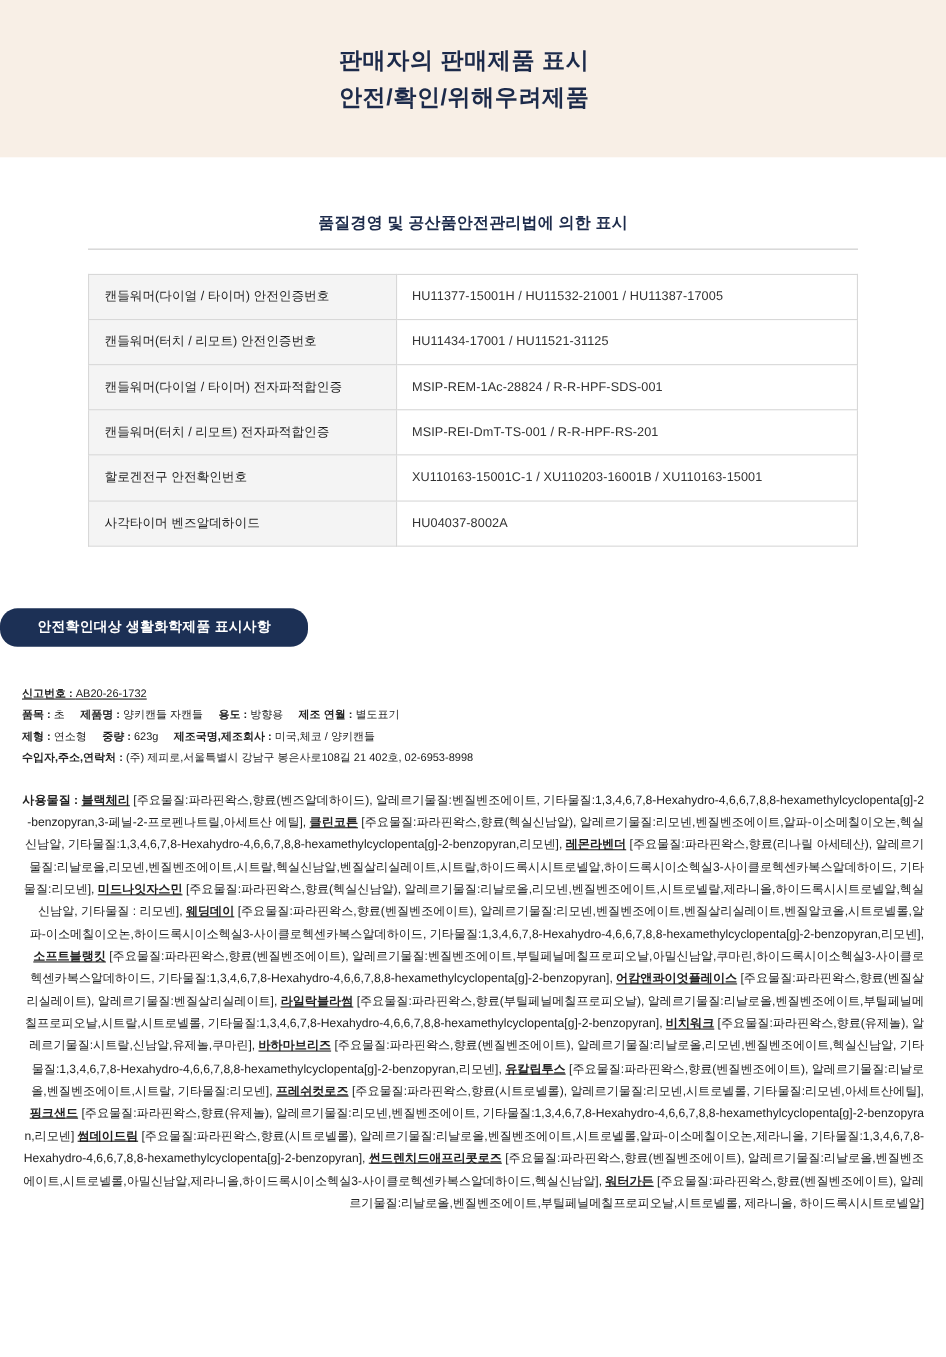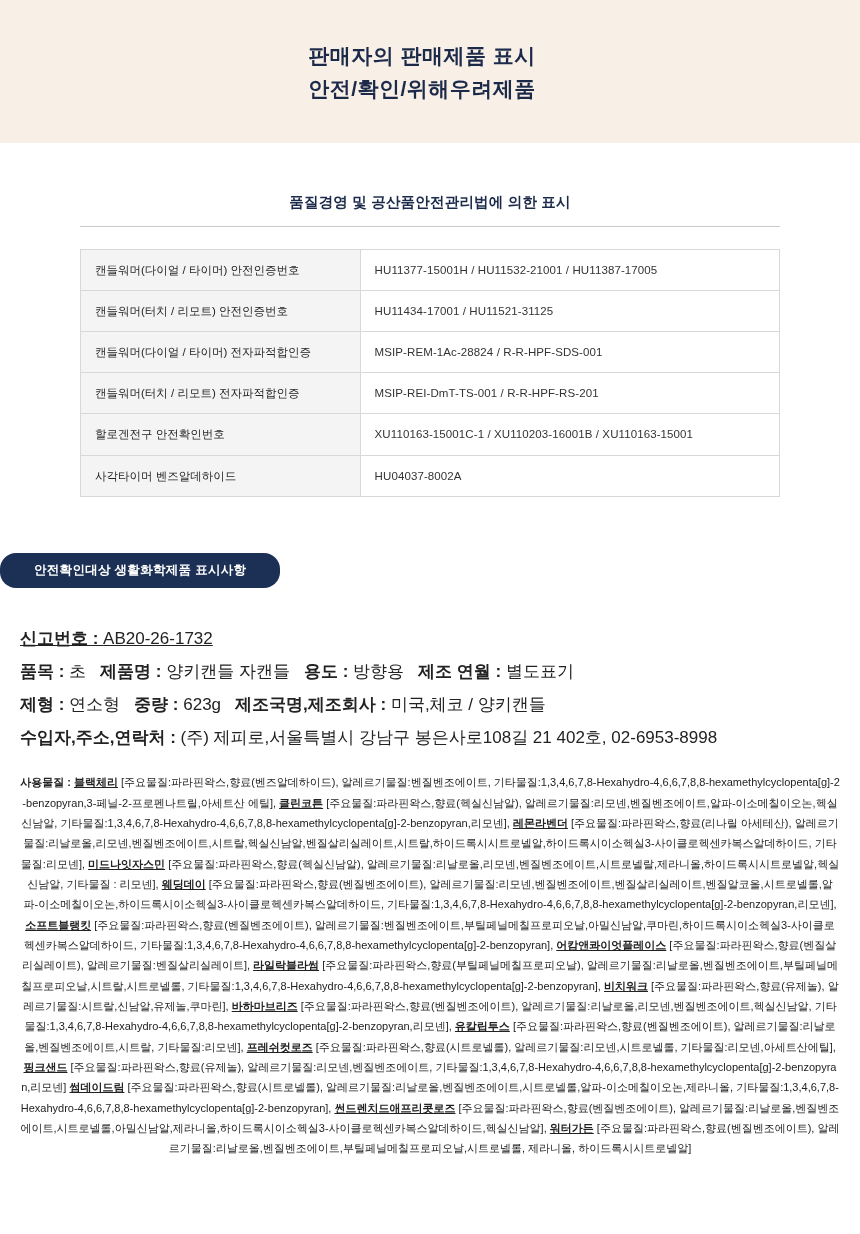--- a/index.html
+++ b/index.html
@@ -80,36 +80,36 @@
     font-size: 12.5px;
     font-weight: bold;
     padding: 9px 34px;
     border-radius: 16px;
     letter-spacing: .3px;
   }
 
   
   .info {
     padding: 0 20px 0 20px;
-    font-size: 17px;
+    font-size: 10px;
     line-height: 1.95;
     color: #222;
   }
   .info .row { white-space: normal; }
   .info .u { text-decoration: underline; }
   .info b { font-weight: bold; }
   .info .sp { display: inline-block; width: 14px; }
 
   
   .ingredients {
     padding: 18px 20px 40px 20px;
     font-size: 11px;
     line-height: 1.85;
     color: #222;
-    text-align: center;
+    text-align: right;
     word-break: break-all;
   }
   .ingredients .lead { font-weight: bold; }
   .ingredients .pname {
     font-weight: bold;
     text-decoration: underline;
   }
 </style>
 </head>
 <body>

